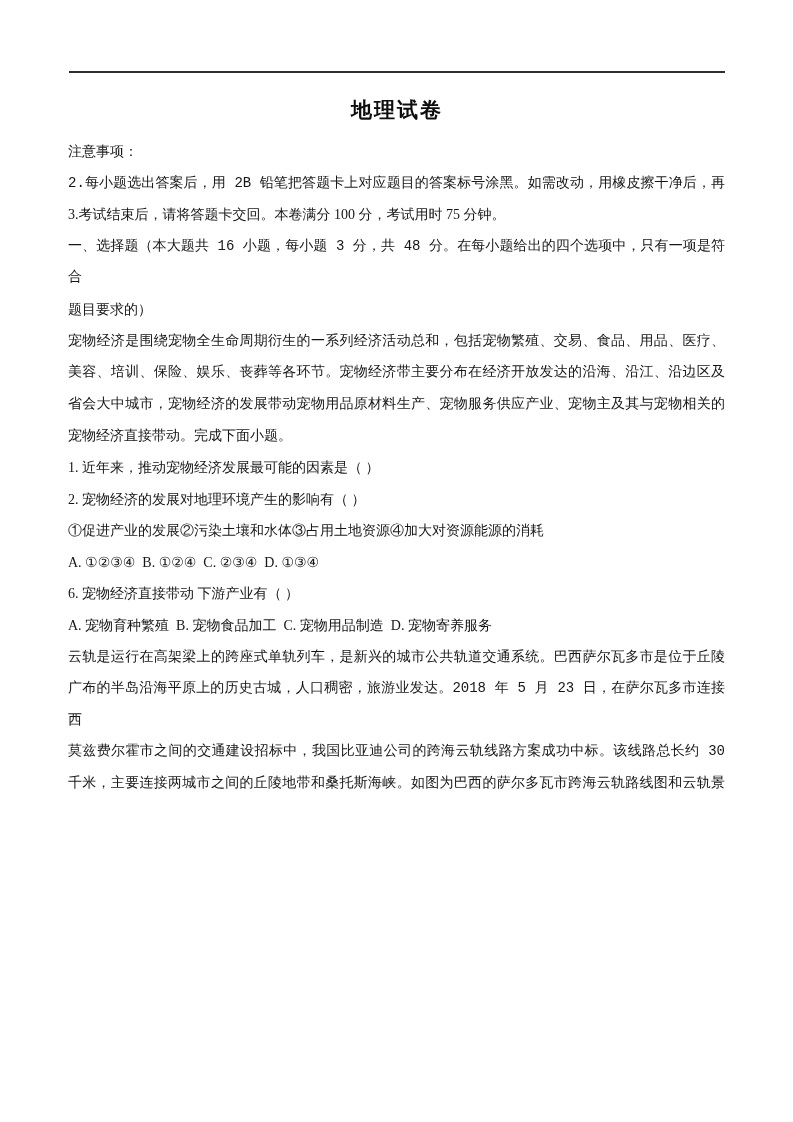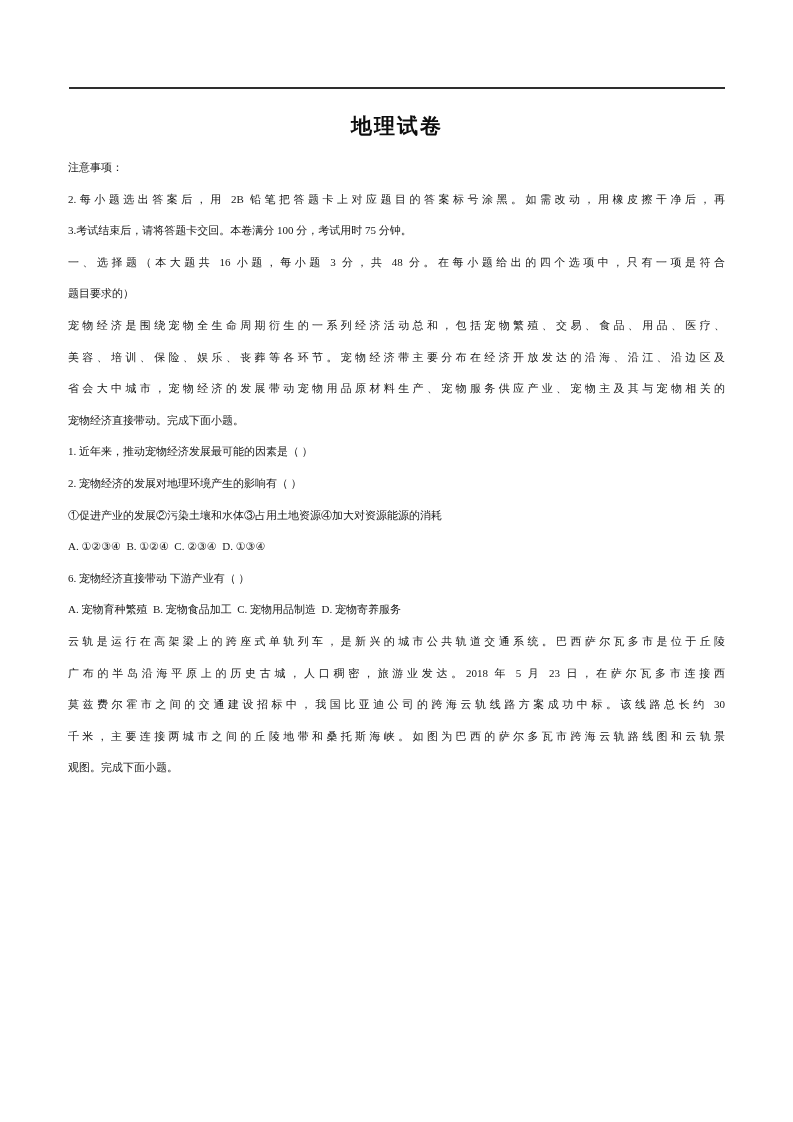--- a/index.html
+++ b/index.html
@@ -8,21 +8,20 @@
     background: #ffffff;
   }
   .page {
     position: relative;
     width: 793px;
     height: 802px;
     background: #ffffff;
     overflow: hidden;
     font-family: "Liberation Serif", "DejaVu Serif", serif;
     color: #161616;
-    margin-top: 16px;
   }
   .top-rule {
     position: absolute;
     left: 69px;
     top: 71px;
     width: 656px;
     height: 2px;
     background: #2e2e2e;
   }
   .doc-title {
@@ -36,30 +35,31 @@
     line-height: 26px;
     font-weight: bold;
     letter-spacing: 2px;
     color: #0d0d0d;
   }
   .content {
     position: absolute;
     left: 68px;
     top: 136px;
     width: 657px;
-    font-size: 11px;
+    font-size: 14px;
     line-height: 31.6px;
   }
   .line {
     white-space: pre-wrap;
     text-align: left;
   }
   .line.j {
     text-align: justify;
     text-align-last: justify;
+    font-family: Liberation Mono, monospace;
   }
   .bottom-rule {
     position: absolute;
     left: 4px;
     top: 1115px;
     width: 789px;
     height: 3px;
     background: #757575;
   }
 </style>

